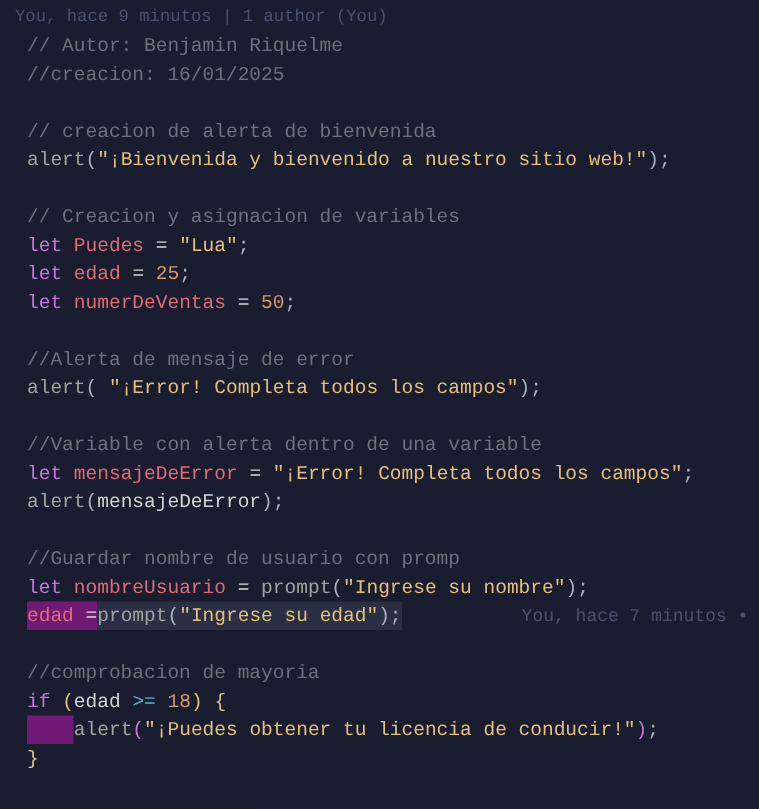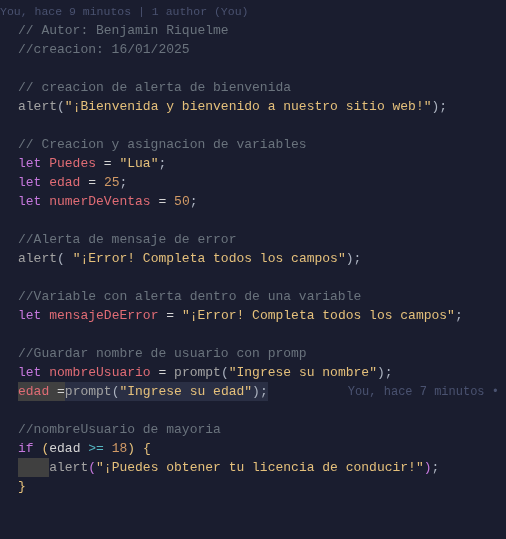--- a/index.html
+++ b/index.html
@@ -10,20 +10,21 @@
     line-height: 19px;
     color: #a9b7c6;
     overflow: hidden;
     width: 506px;
     height: 539px;
     white-space: nowrap;
   }
   .blame-line {
     color: #4a5270;
     font-size: 11.5px;
+    padding-left: 10px;
     padding-top: 2px;
     overflow: hidden;
   }
   .code {
     padding: 0 0 0 18px;
   }
   .line { height: 19px; }
   .comment { color: #6a737d; }
   .keyword { color: #c678dd; }
   .builtin { color: #a3a3a3; }
@@ -49,21 +50,21 @@
     color: #4a5270;
     font-size: 12px;
     padding-left: 80px;
   }
   .hl-line {
     background: #2a2f44;
     display: inline-block;
     position: relative;
   }
   .hl-faint {
-    background: #404040;
+    background: #701a75;
   }
 </style>
 </head>
 <body>
 
 <div class="blame-line">You, hace 9 minutos | 1 author (You)</div>
 
 <div class="code">
 
 <div class="line"><span class="comment">// Autor: Benjamin Riquelme</span></div>
@@ -75,23 +76,24 @@
 <div class="line"><span class="comment">// Creacion y asignacion de variables</span></div>
 <div class="line"><span class="keyword">let</span> <span class="ident">Puedes</span> <span class="eq">=</span> <span class="string">"Lua"</span><span class="semi">;</span></div>
 <div class="line"><span class="keyword">let</span> <span class="ident">edad</span> <span class="eq">=</span> <span class="number">25</span><span class="semi">;</span></div>
 <div class="line"><span class="keyword">let</span> <span class="ident">numerDeVentas</span> <span class="eq">=</span> <span class="number">50</span><span class="semi">;</span></div>
 <div class="line"></div>
 <div class="line"><span class="comment">//Alerta de mensaje de error</span></div>
 <div class="line"><span class="builtin">alert</span><span class="paren">(</span> <span class="string">"¡Error! Completa todos los campos"</span><span class="paren">)</span><span class="semi">;</span></div>
 <div class="line"></div>
 <div class="line"><span class="comment">//Variable con alerta dentro de una variable</span></div>
 <div class="line"><span class="keyword">let</span> <span class="ident">mensajeDeError</span> <span class="eq">=</span> <span class="string">"¡Error! Completa todos los campos"</span><span class="semi">;</span></div>
+<div class="line"><span class="builtin">alert</span><span class="paren">(</span><span class="identWhite">mensajeDeError</span><span class="paren">)</span><span class="semi">;</span></div>
 <div class="line"></div>
 <div class="line"><span class="comment">//Guardar nombre de usuario con promp</span></div>
 <div class="line"><span class="keyword">let</span> <span class="ident">nombreUsuario</span> <span class="eq">=</span> <span class="builtin">prompt</span><span class="paren">(</span><span class="string">"Ingrese su nombre"</span><span class="paren">)</span><span class="semi">;</span></div>
 <div class="line"><span class="hl-line hl-faint"><span class="ident">edad</span> <span class="eq">=</span> </span><span class="hl-line"><span class="builtin">prompt</span><span class="paren">(</span><span class="string">"Ingrese su edad"</span><span class="paren">)</span><span class="semi">;</span></span><span class="cursor"></span><span class="inlay">You, hace 7 minutos • Se</span></div>
 <div class="line"></div>
-<div class="line"><span class="comment">//nombreUsuario de mayoria</span></div>
+<div class="line"><span class="comment">//comprobacion de mayoria</span></div>
 <div class="line"><span class="keyword">if</span> <span class="brace-y">(</span><span class="identWhite">edad</span> <span class="op">&gt;=</span> <span class="number">18</span><span class="brace-y">)</span> <span class="brace-y">{</span></div>
 <div class="line"><span class="hl-line hl-faint">&nbsp;&nbsp;&nbsp;&nbsp;</span><span class="builtin">alert</span><span class="brace-p">(</span><span class="string">"¡Puedes obtener tu licencia de conducir!"</span><span class="brace-p">)</span><span class="semi">;</span></div>
 <div class="line"><span class="brace-y">}</span></div>
 
 </div>
 
 </body></html>

